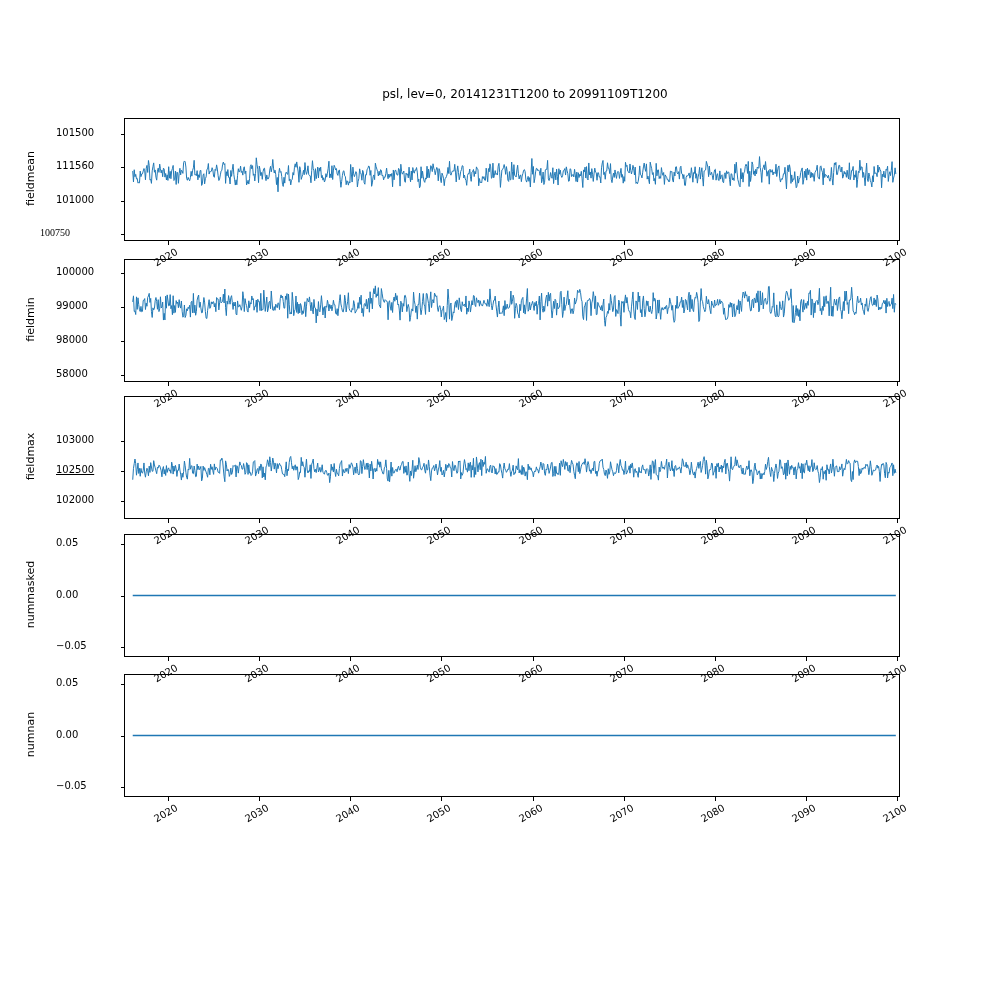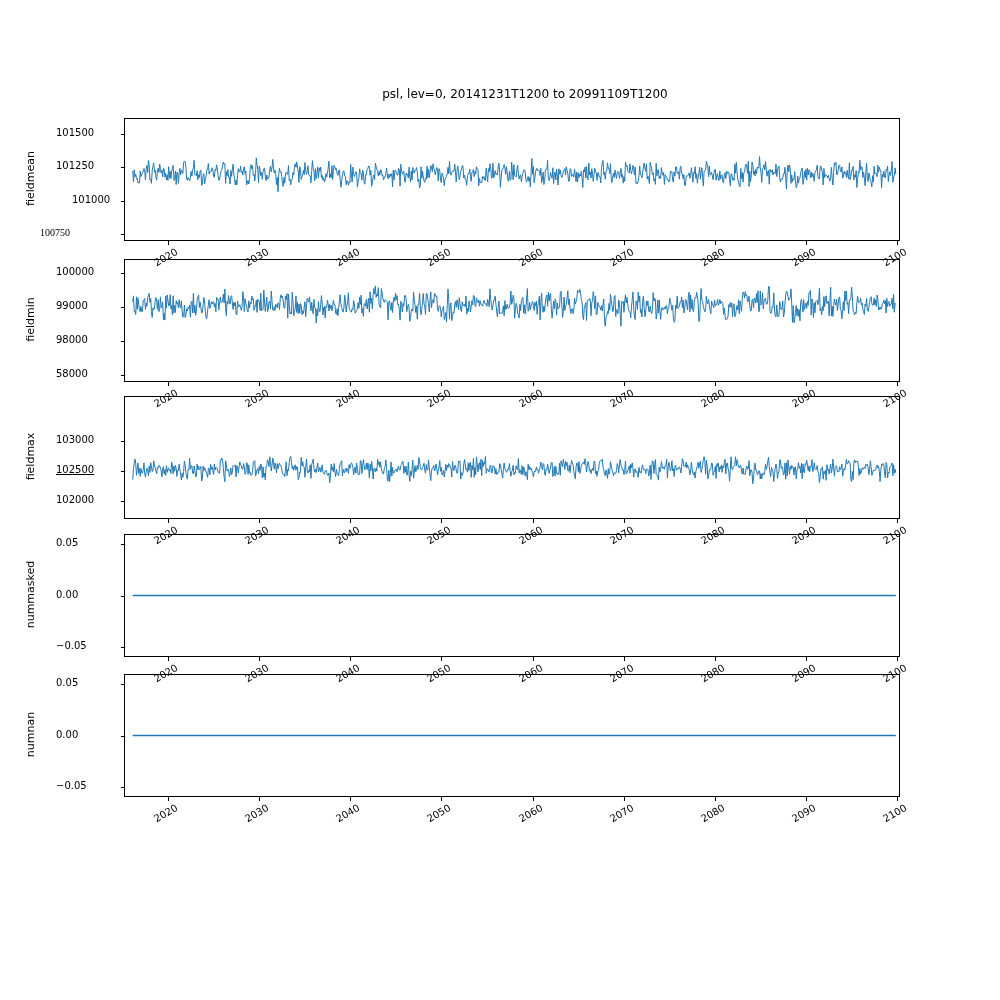--- a/index.html
+++ b/index.html
@@ -103,23 +103,23 @@
         </svg>
       </div>
       <div class="panel" style="left: 124px; top: 674px; width: 776px; height: 123px;">
         <svg viewBox="0 0 776 123" preserveAspectRatio="none">
           <path d="M7.75 61.50 L772.81 61.50" fill="none" stroke="#1f77b4" stroke-width="1.5" stroke-linejoin="round"></path>
         </svg>
       </div>
     </div>
 <div class="ytick" style="left: 40px; top: 227.315px; width: 62px; font-family: Liberation Serif, serif;">100750</div>
     <div class="tickmark" style="left: 120.5px; top: 234.315px; width: 3.5px; height: 1px;"></div>
-    <div class="ytick" style="left: 72px; top: 193.891px; width: 62px;">101000</div>
+    <div class="ytick" style="left: 56px; top: 193.891px; width: 62px;">101000</div>
     <div class="tickmark" style="left: 120.5px; top: 200.891px; width: 3.5px; height: 1px;"></div>
-    <div class="ytick" style="left: 56px; top: 160.467px; width: 62px;">101250</div>
+    <div class="ytick" style="left: 56px; top: 160.467px; width: 62px;">111560</div>
     <div class="tickmark" style="left: 120.5px; top: 167.467px; width: 3.5px; height: 1px;"></div>
     <div class="ytick" style="left: 56px; top: 127.043px; width: 62px;">101500</div>
     <div class="tickmark" style="left: 120.5px; top: 134.043px; width: 3.5px; height: 1px;"></div>
     <div class="ylabel" style="width: 123px; left: -31.5px; top: 171.5px;">fieldmean</div>
     <div class="tickmark" style="left: 167.77px; top: 241px; width: 1px; height: 3.5px;"></div>
     <div class="xtick" style="left: 113.77px; top: 246px; width: 60px;">2020</div>
     <div class="tickmark" style="left: 258.957px; top: 241px; width: 1px; height: 3.5px;"></div>
     <div class="xtick" style="left: 204.957px; top: 246px; width: 60px;">2030</div>
     <div class="tickmark" style="left: 350.143px; top: 241px; width: 1px; height: 3.5px;"></div>
     <div class="xtick" style="left: 296.143px; top: 246px; width: 60px;">2040</div>

